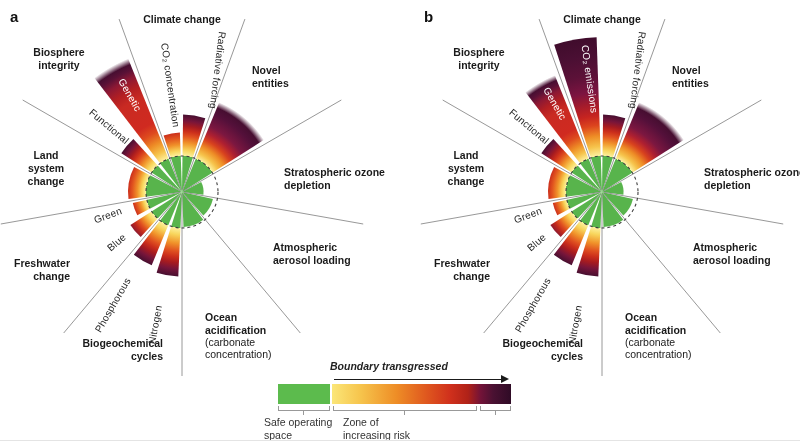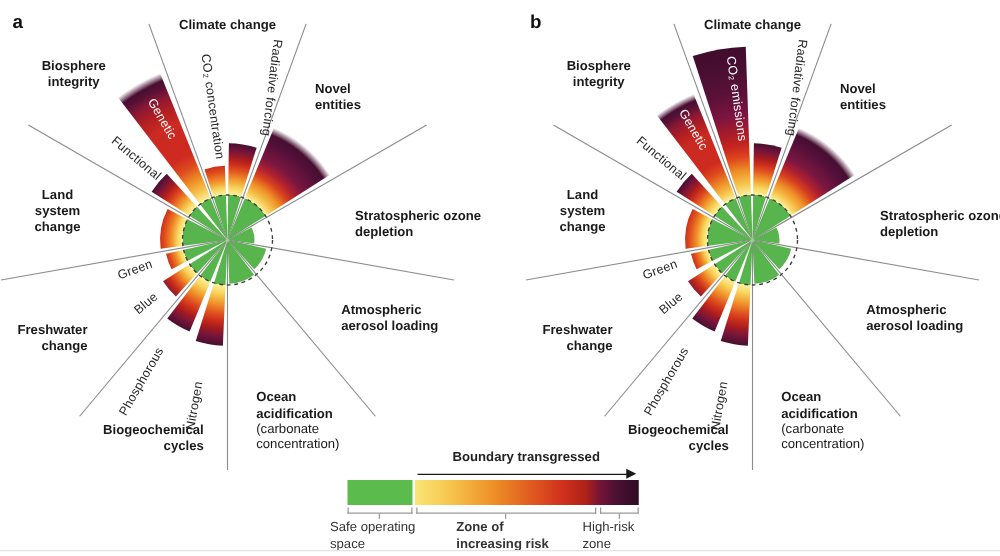--- a/index.html
+++ b/index.html
@@ -6,34 +6,34 @@
   #stage{position:relative;width:800px;height:445px;background:#ffffff;overflow:hidden;
          font-family:"Liberation Sans","DejaVu Sans",sans-serif;}
   #fig{position:absolute;left:0;top:0;}
   #fig text{font-family:"Liberation Sans","DejaVu Sans",sans-serif;}
   #fig .lbl{font-size:10.5px;fill:#1a1a1a;}
   #fig .lbl.b{font-weight:bold;}
   #fig .sub{font-size:10px;letter-spacing:.2px;}
   #fig .letter{font-size:15px;font-weight:bold;fill:#111;}
   .legend{position:absolute;left:0;top:0;width:800px;height:445px;pointer-events:none;}
   .legend *{position:absolute;box-sizing:border-box;}
-  .lg-title{left:330px;top:360px;width:182px;text-align:center;font-size:10.5px;font-weight:bold;color:#222;}
+  .lg-title{left:330px;top:360px;width:182px;font-size:10.5px;font-weight:bold;color:#222;font-style:italic;}
   .lg-arrowline{left:334px;top:379px;width:169px;height:1.3px;background:#1a1a1a;}
   .lg-arrowhead{left:501px;top:375px;width:0;height:0;border-left:8px solid #1a1a1a;
                 border-top:4.5px solid transparent;border-bottom:4.5px solid transparent;}
   .lg-green{left:278px;top:384px;width:52px;height:20px;}
   .lg-grad{left:332px;top:384px;width:179px;height:20px;}
   .bracket{top:406px;height:5px;border-left:1px solid #999;border-right:1px solid #999;border-bottom:1px solid #999;}
   .br1{left:278px;width:52px;}
   .br2{left:333px;width:144px;}
   .br3{left:480px;width:31px;}
   .tick{top:411px;width:1px;height:4px;background:#999;}
   .tk1{left:303px;} .tk2{left:404px;} .tk3{left:495px;}
   .lg-lab{top:416px;text-align:left;font-size:10.5px;line-height:13px;color:#333;}
-  .ll1{left:264px;width:80px;} .ll2{left:365px;width:80px;font-weight:bold;} .ll3{left:466px;width:60px;}
+  .ll1{left:264px;width:80px;} .ll2{left:343px;width:80px;} .ll3{left:466px;width:60px;}
   .hairline{left:0;top:440px;width:800px;height:1px;background:#e4e4e4;}
 </style>
 </head>
 <body>
 
 <div id="stage">
   <svg id="fig" width="800" height="445" viewBox="0 0 800 445">
       <defs>
         <radialGradient id="g0-co2-concentration" gradientUnits="userSpaceOnUse" cx="182" cy="192" r="59.4">
           <stop offset="0.00%" stop-color="#58b44c" stop-opacity="1"></stop>
@@ -380,16 +380,15 @@
     <div class="lg-green" style="background: rgb(92, 187, 77);"></div>
     <div class="lg-grad" style="background: linear-gradient(90deg, rgb(251, 230, 120) 0%, rgb(246, 196, 76) 16%, rgb(238, 141, 38) 36%, rgb(224, 90, 31) 52%, rgb(208, 48, 28) 66%, rgb(176, 34, 24) 76%, rgb(115, 19, 56) 83%, rgb(74, 17, 50) 90%, rgb(47, 11, 38) 100%);"></div>
     <div class="bracket br1"></div>
     <div class="bracket br2"></div>
     <div class="bracket br3"></div>
     <div class="tick tk1"></div>
     <div class="tick tk2"></div>
     <div class="tick tk3"></div>
     <div class="lg-lab ll1">Safe operating space</div>
     <div class="lg-lab ll2">Zone of increasing risk</div>
-    <div class="lg-lab ll3">High-risk zone</div>
     <div class="hairline"></div>
   </div>
 </div>
 
 </body></html>

